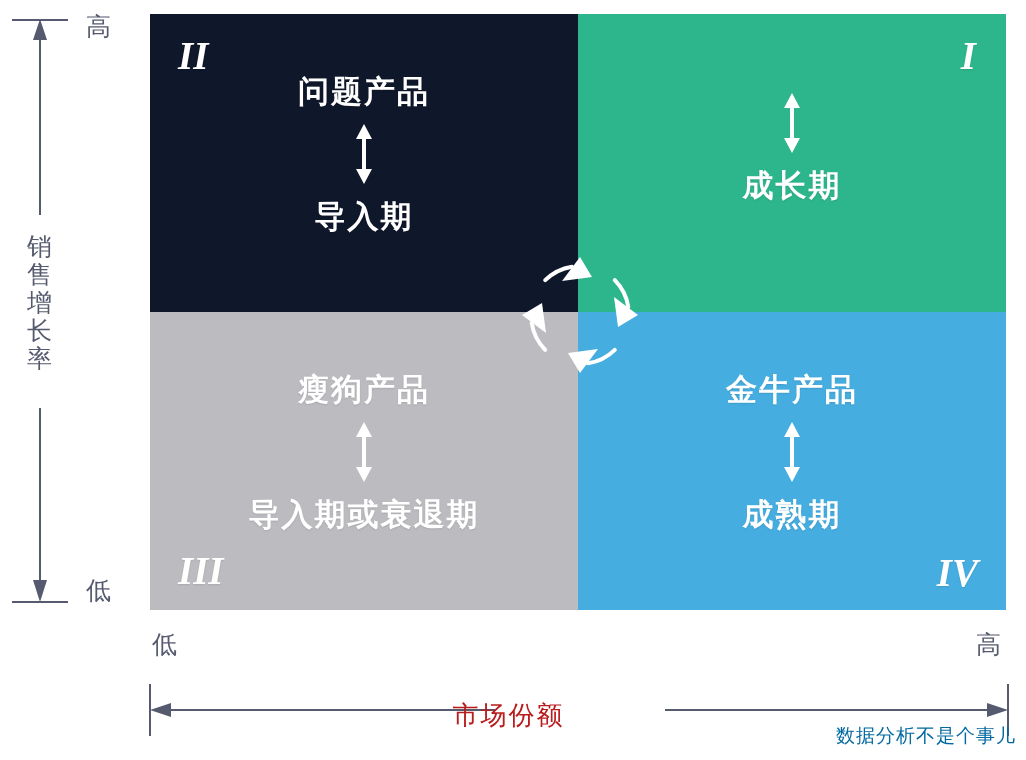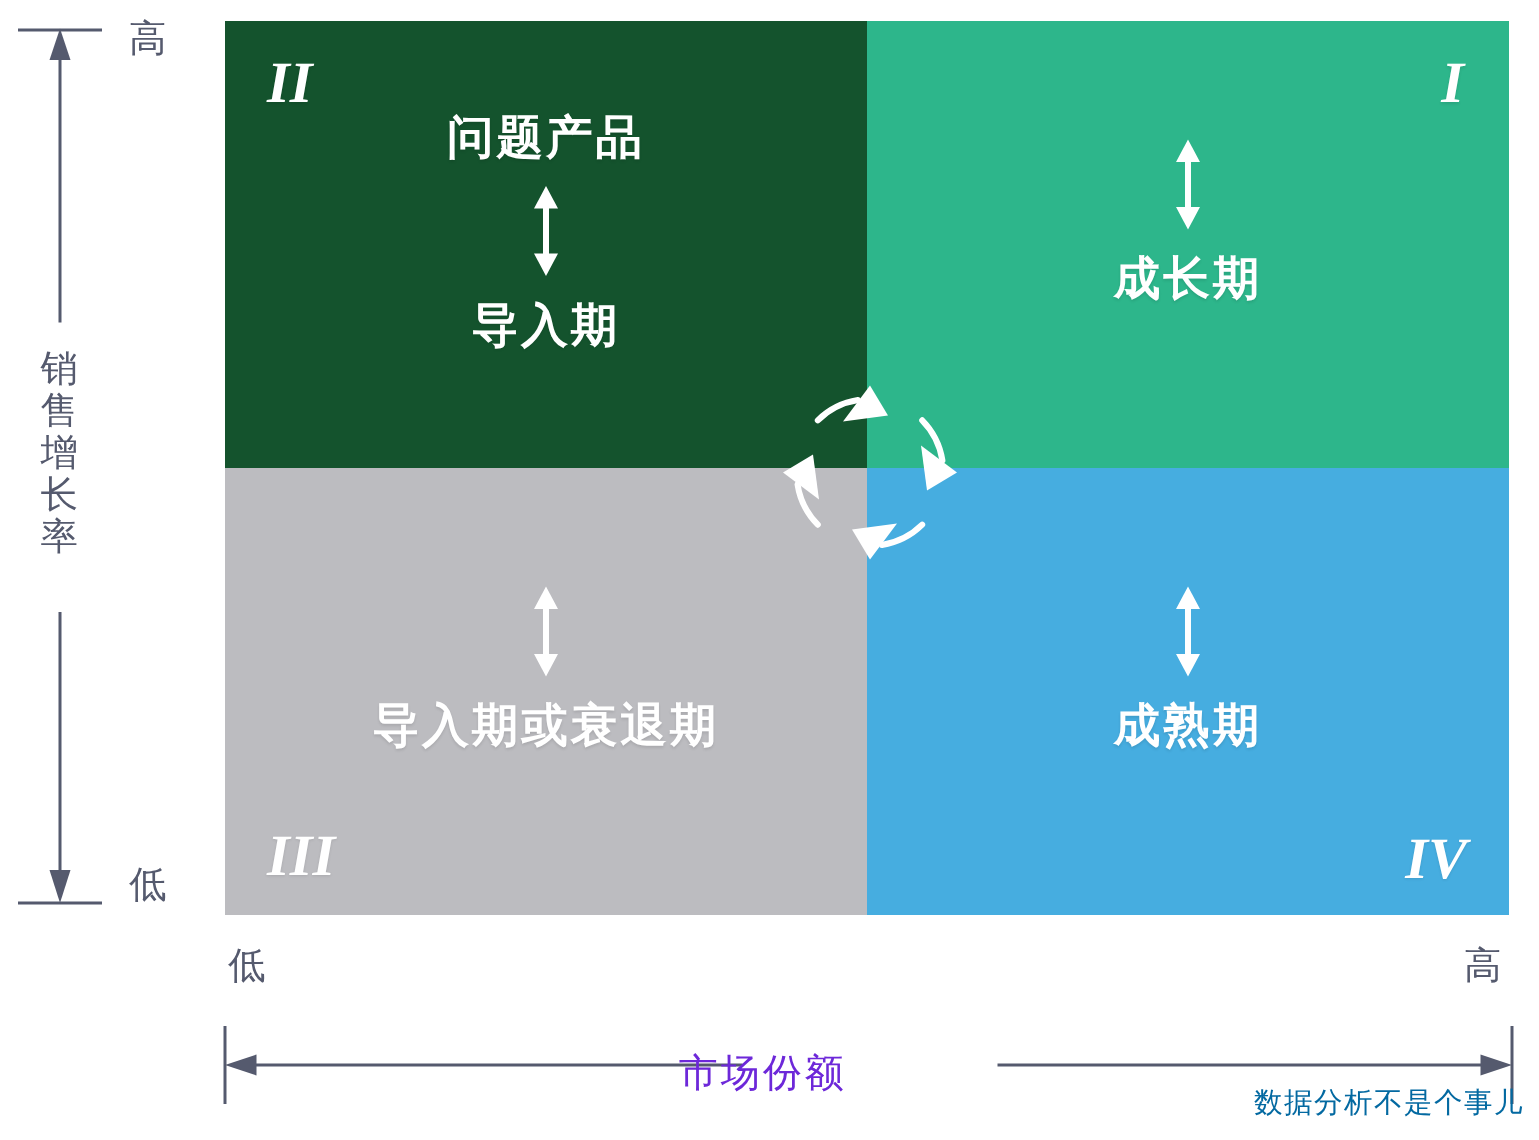--- a/index.html
+++ b/index.html
@@ -111,21 +111,21 @@
     top: 680px;
     width: 880px;
     height: 60px;
   }
   #x-label {
     position: absolute;
     left: 0;
     top: 702px;
     width: 1017px;
     text-align: center;
-    color: #6d28d9;
+    color: #b91c1c;
     font-size: 26px;
     letter-spacing: 2px;
     line-height: 1;
   }
   #x-low  { left: 152px; top: 632px; }
   #x-high { left: 976px; top: 632px; }
 
   
   #watermark {
     position: absolute;
@@ -161,21 +161,21 @@
     <div>售</div>
     <div>增</div>
     <div>长</div>
     <div>率</div>
   </div>
 <div class="axis-word" id="y-high">高</div>
 <div class="axis-word" id="y-low">低</div>
 
 <div id="matrix">
 
-  <div class="quad" style="background:#14532d;">
+  <div class="quad" style="background:#0f172a;">
     <div class="q-roman roman-tl">II</div>
     <div class="q-title">问题产品</div>
     <svg class="q-arrow" viewBox="0 0 22 62">
       <line x1="11" y1="14" x2="11" y2="48" stroke="#ffffff" stroke-width="4"></line>
       <polygon points="11,1 3,16 19,16" fill="#ffffff"></polygon>
       <polygon points="11,61 3,46 19,46" fill="#ffffff"></polygon>
     </svg>
     <div class="q-stage">导入期</div>
   </div>
 
@@ -184,30 +184,32 @@
     <svg class="q-arrow" viewBox="0 0 22 62">
       <line x1="11" y1="14" x2="11" y2="48" stroke="#ffffff" stroke-width="4"></line>
       <polygon points="11,1 3,16 19,16" fill="#ffffff"></polygon>
       <polygon points="11,61 3,46 19,46" fill="#ffffff"></polygon>
     </svg>
     <div class="q-stage">成长期</div>
   </div>
 
   <div class="quad" style="background:#BCBCC0;">
     <div class="q-roman roman-bl">III</div>
+    <div class="q-title">瘦狗产品</div>
     <svg class="q-arrow" viewBox="0 0 22 62">
       <line x1="11" y1="14" x2="11" y2="48" stroke="#ffffff" stroke-width="4"></line>
       <polygon points="11,1 3,16 19,16" fill="#ffffff"></polygon>
       <polygon points="11,61 3,46 19,46" fill="#ffffff"></polygon>
     </svg>
     <div class="q-stage">导入期或衰退期</div>
   </div>
 
   <div class="quad" style="background:#46ADE0;">
     <div class="q-roman roman-br">IV</div>
+    <div class="q-title">金牛产品</div>
     <svg class="q-arrow" viewBox="0 0 22 62">
       <line x1="11" y1="14" x2="11" y2="48" stroke="#ffffff" stroke-width="4"></line>
       <polygon points="11,1 3,16 19,16" fill="#ffffff"></polygon>
       <polygon points="11,61 3,46 19,46" fill="#ffffff"></polygon>
     </svg>
     <div class="q-stage">成熟期</div>
   </div>
 </div>
 
 <div id="cycle">

